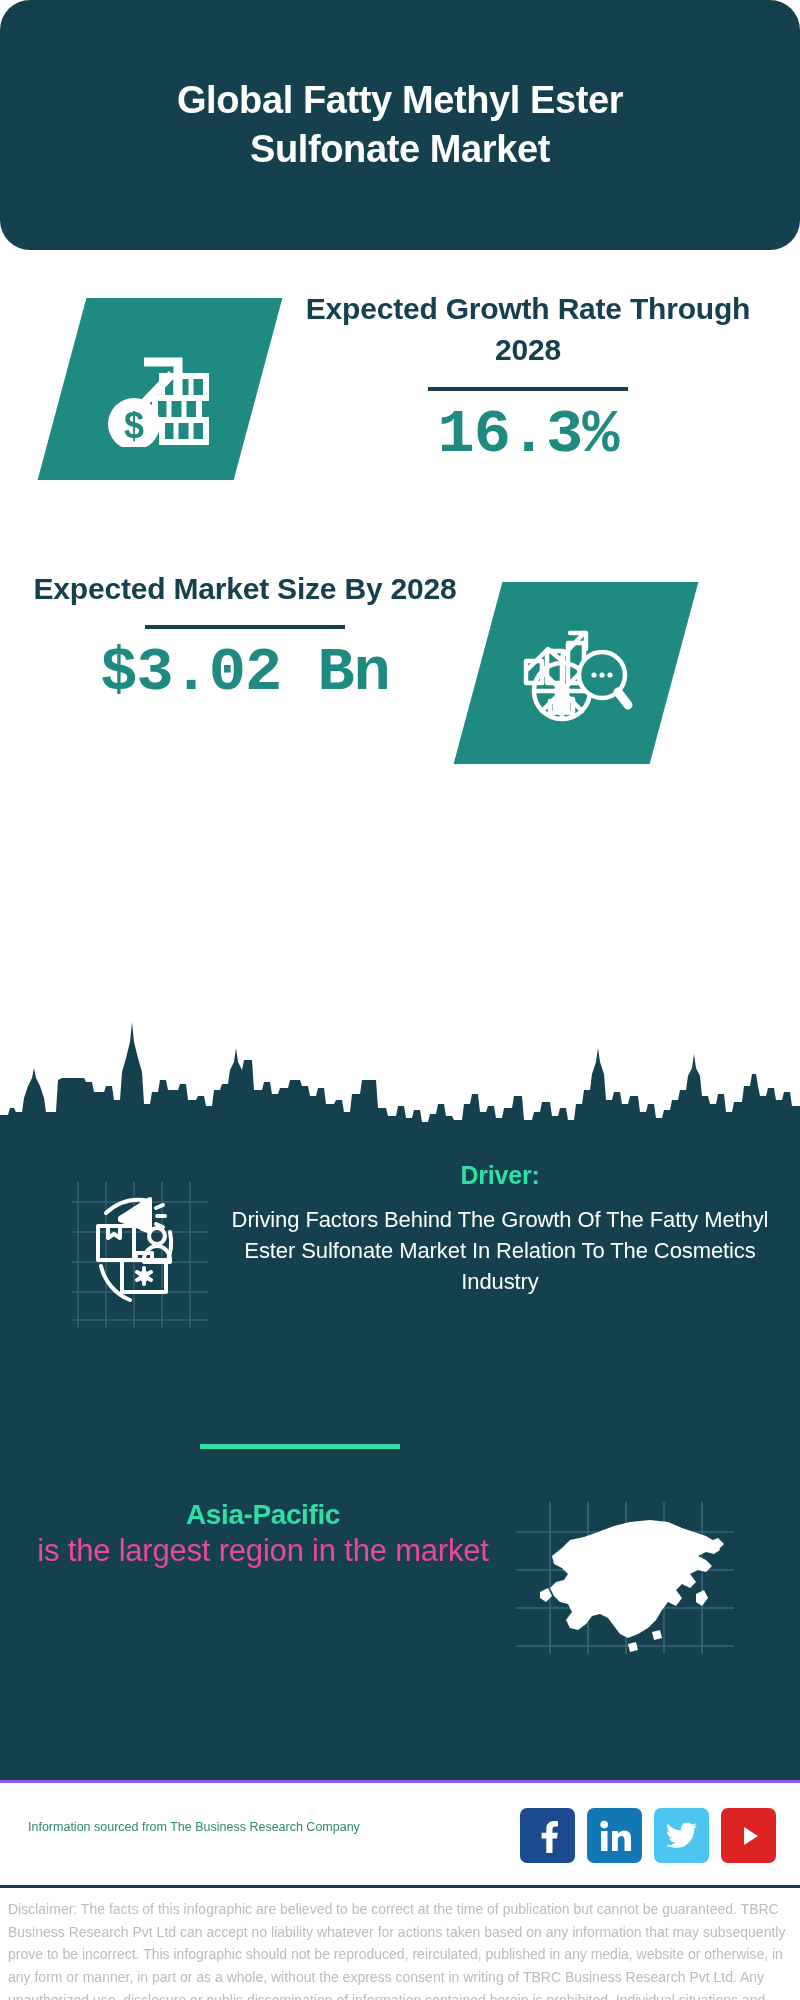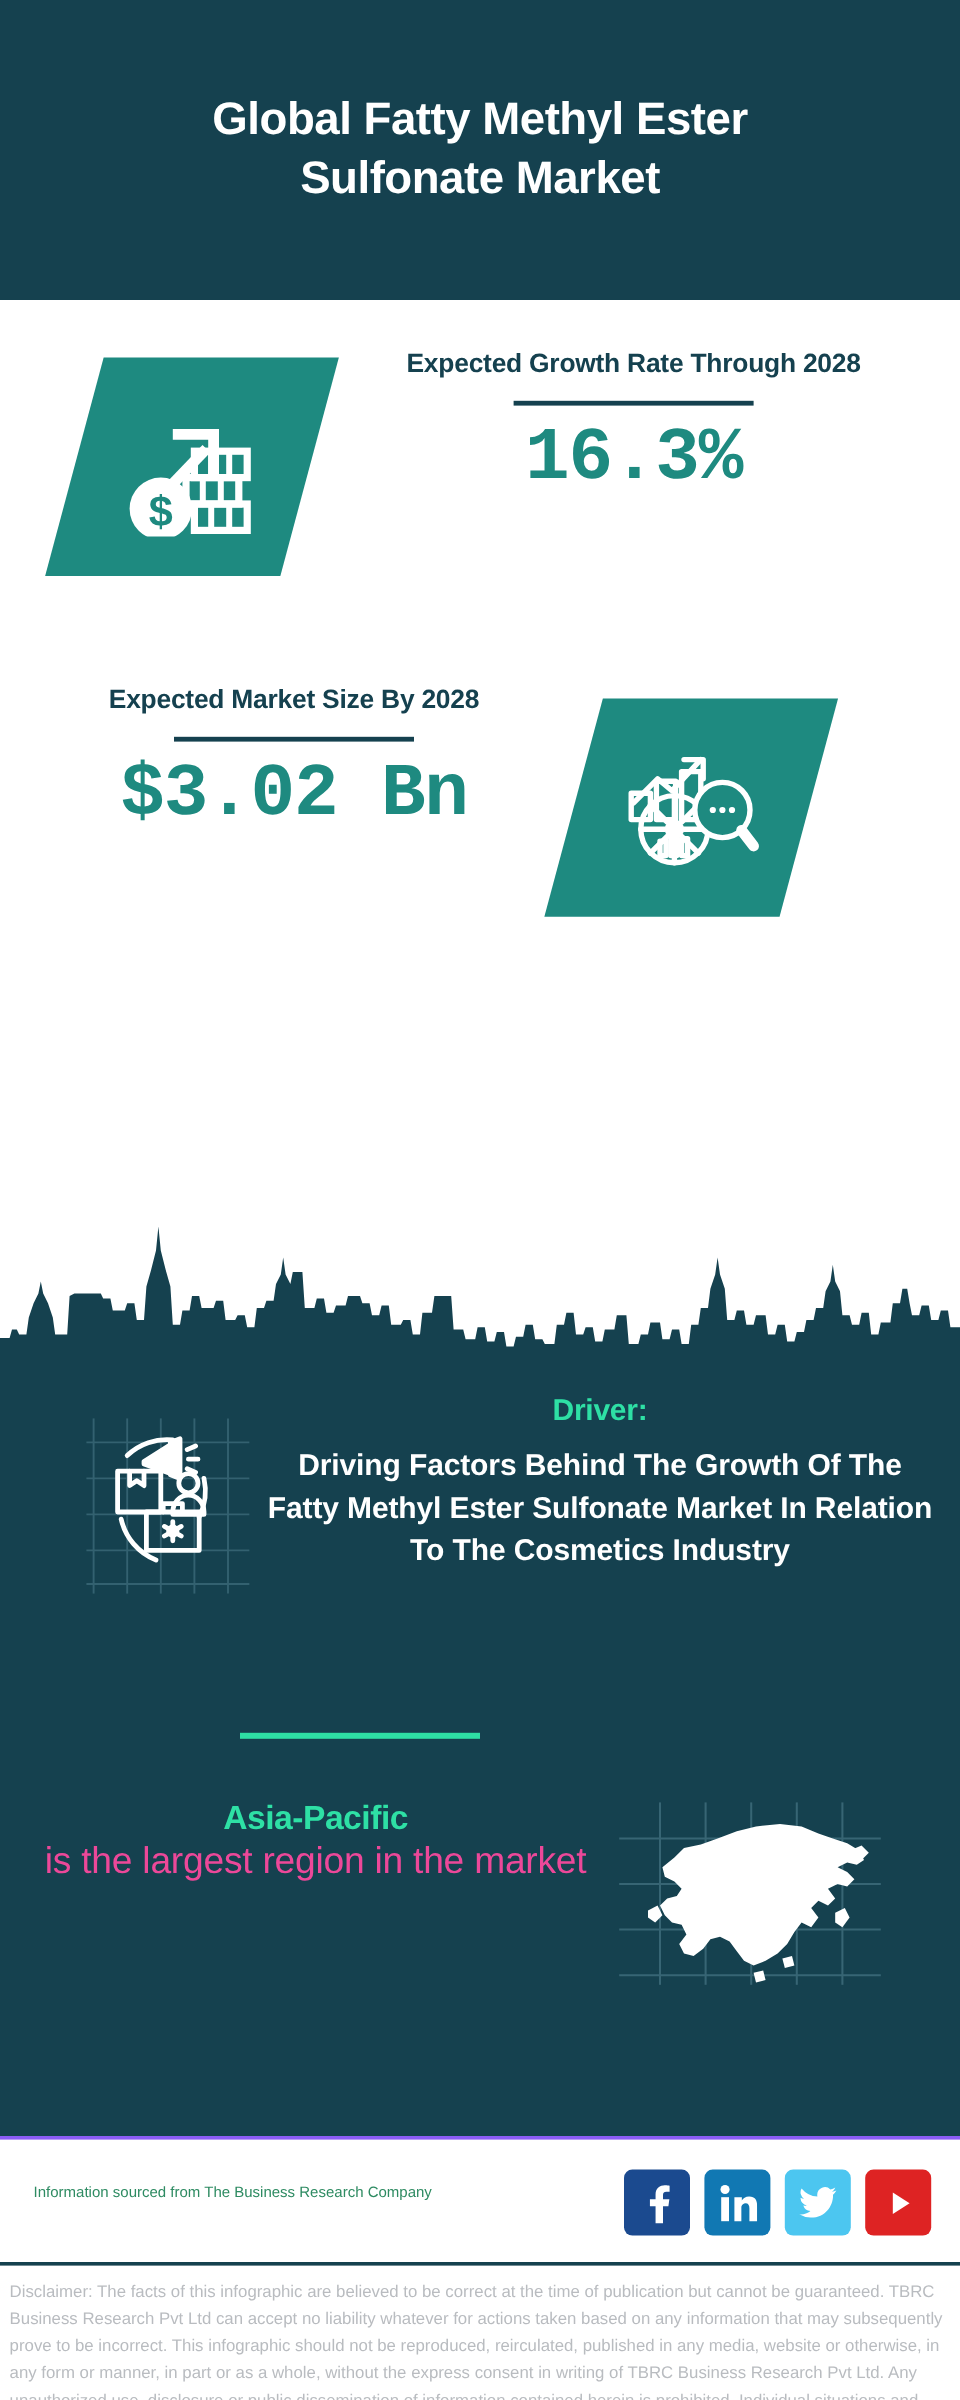--- a/index.html
+++ b/index.html
@@ -20,20 +20,21 @@
   
   .header {
     position: absolute;
     left: 0; top: 0;
     width: 800px;
     height: 250px;
     background: #15414f;
     display: flex;
     align-items: center;
     justify-content: center;
+    border-radius: 30px;
   }
   .header-title {
     color: #ffffff;
     font-size: 38px;
     font-weight: bold;
     line-height: 1.28;
     text-align: center;
     letter-spacing: -0.4px;
     padding: 0 60px;
     max-width: 660px;
@@ -61,21 +62,21 @@
     display: flex; align-items: center; justify-content: center;
   }
   .stat1-text {
     position: absolute;
     left: 278px; top: 38px;
     width: 500px;
     text-align: center;
   }
   .stat-label {
     color: #15414f;
-    font-size: 22px;
+    font-size: 30px;
     font-weight: bold;
     line-height: 1.38;
     letter-spacing: -0.2px;
   }
   .rule-dark {
     width: 200px; height: 4px;
     background: #15414f;
     margin: 16px auto 10px auto;
   }
   .stat-value {
@@ -154,22 +155,22 @@
   .driver-heading {
     color: #2ee0a5;
     font-size: 25px;
     font-weight: bold;
     line-height: 1.2;
     margin-bottom: 14px;
     letter-spacing: -0.2px;
   }
   .driver-body {
     color: #ffffff;
-    font-size: 25px;
-    font-weight: bold;
+    font-size: 22px;
+    font-weight: normal;
     line-height: 1.42;
     letter-spacing: -0.1px;
   }
   .rule-green {
     position: absolute;
     left: 200px; top: 1444px;
     width: 200px; height: 5px;
     background: #2ee0a5;
   }
 

